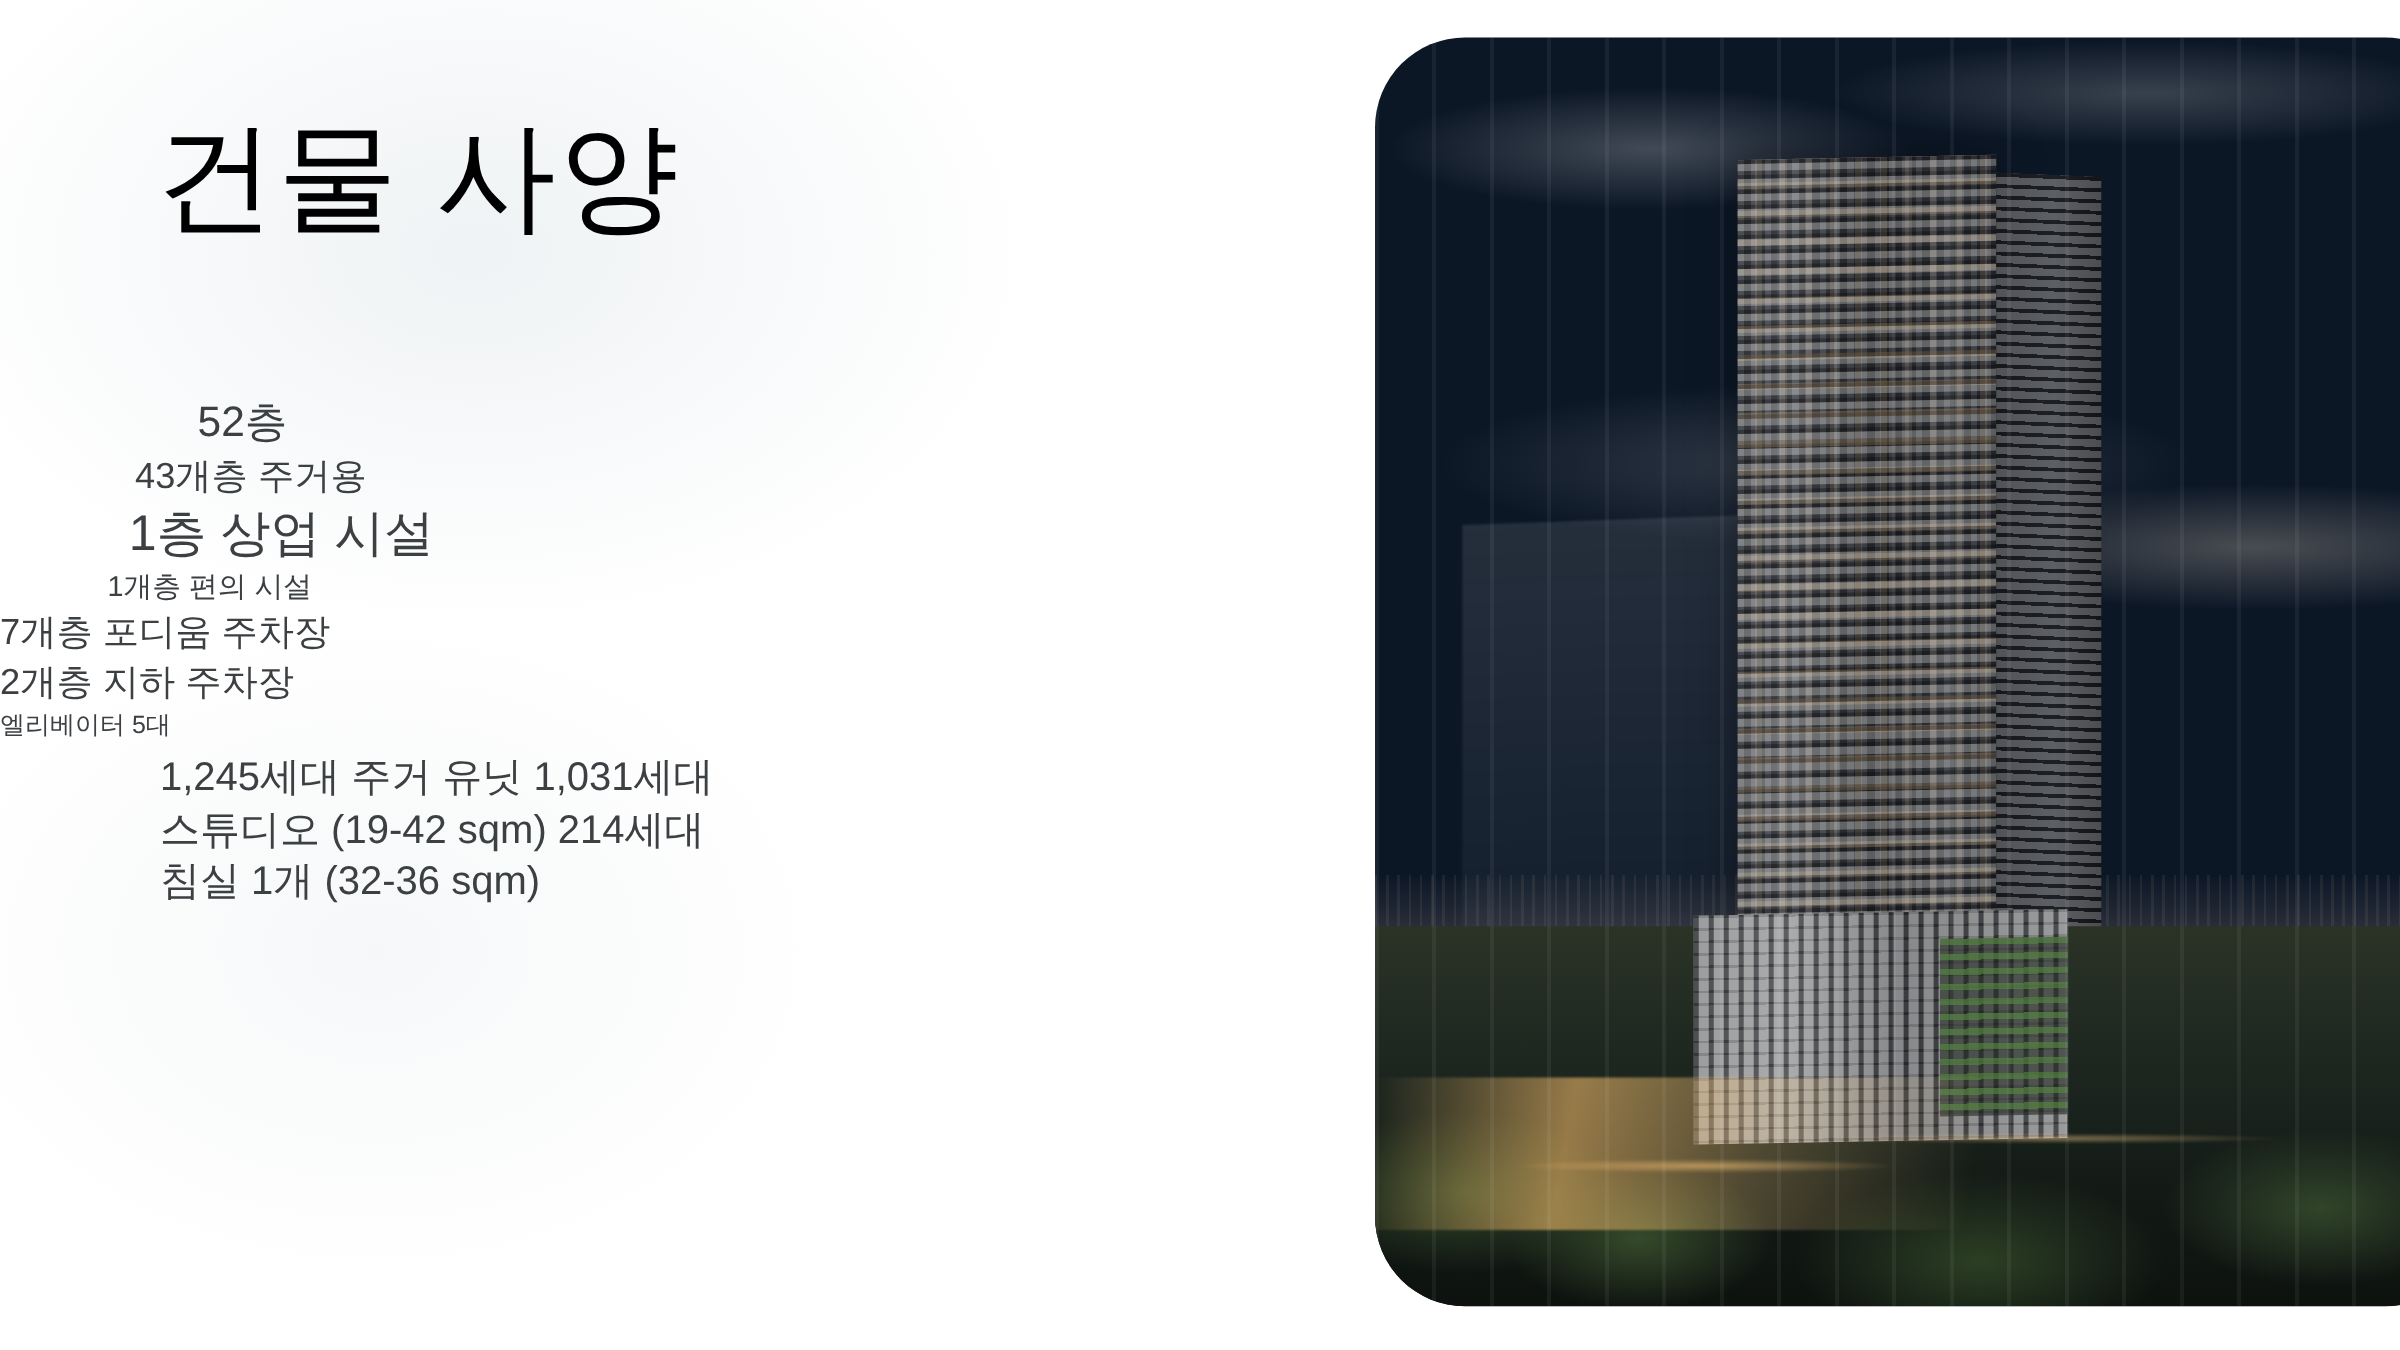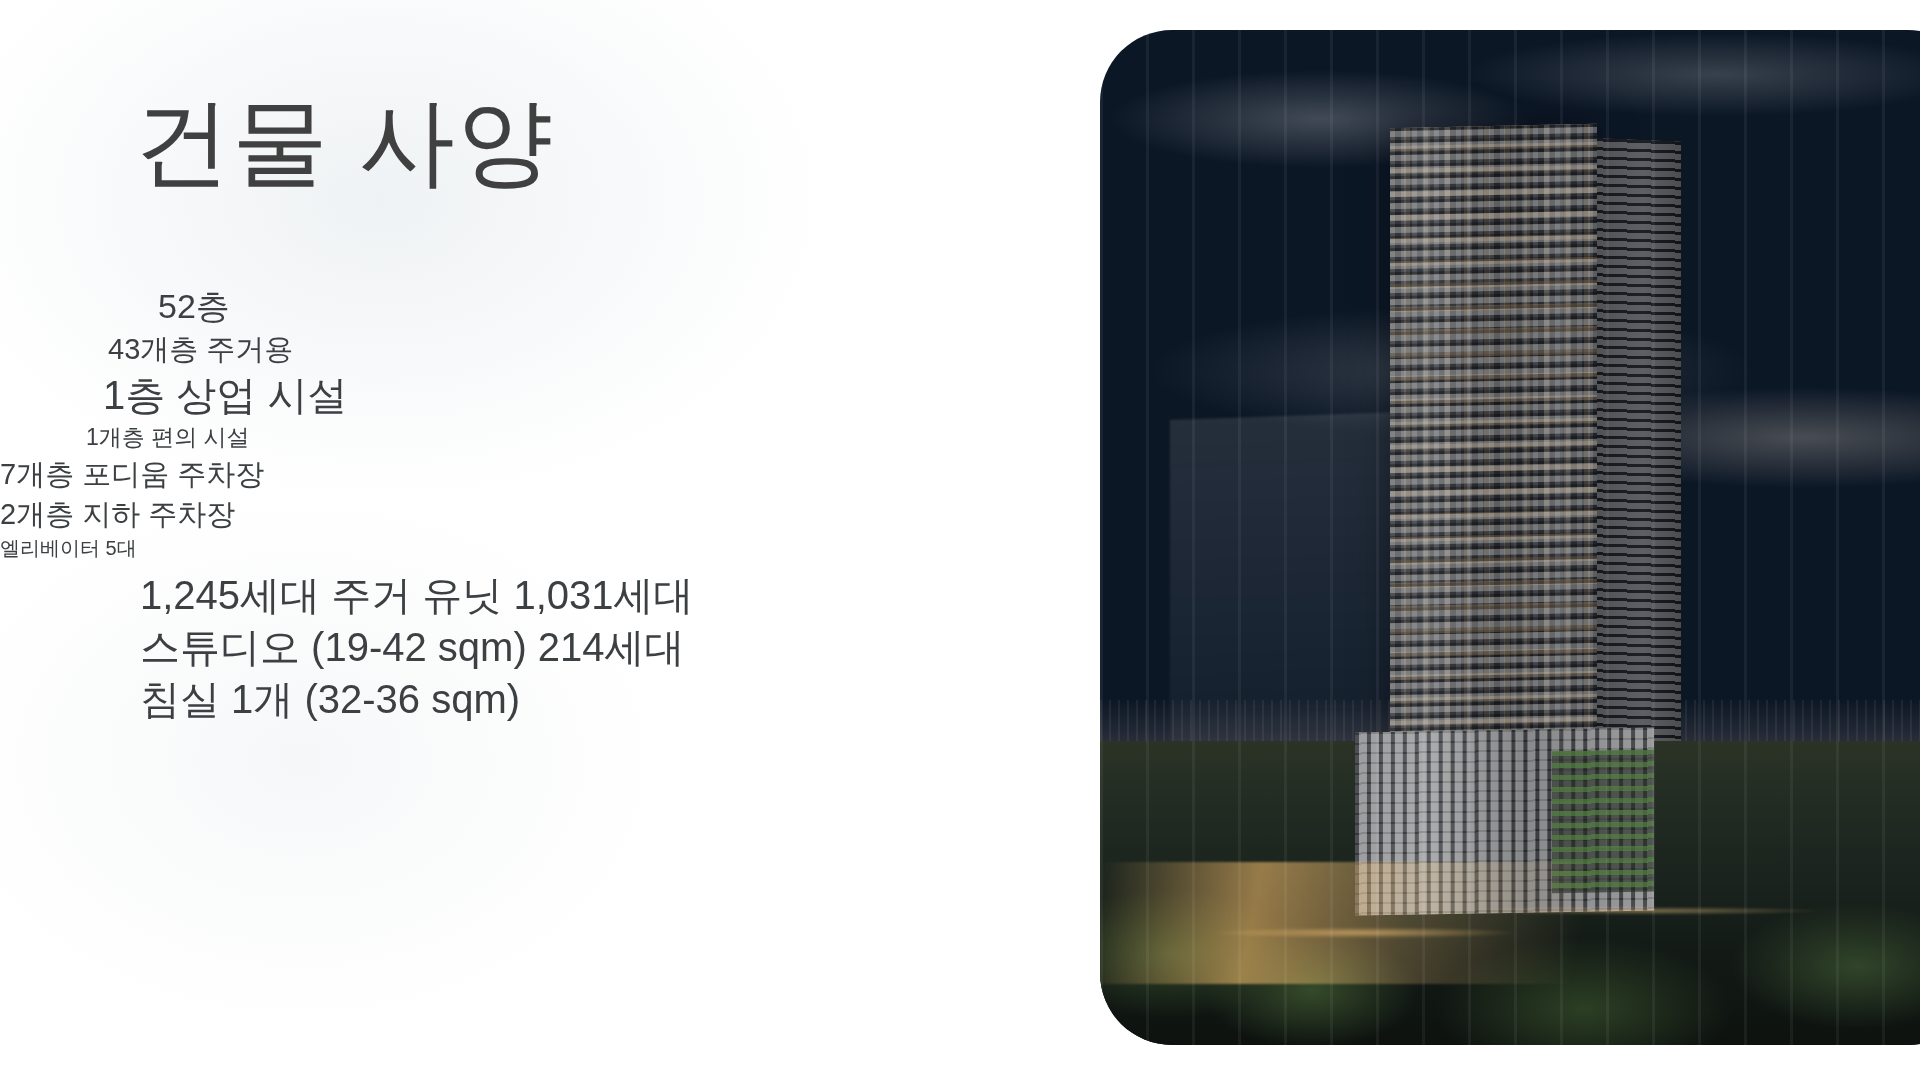--- a/index.html
+++ b/index.html
@@ -36,34 +36,34 @@
   .text-col {
     position: absolute;
     left: 0;
     top: 0;
     width: 1060px;
     height: 1080px;
   }
 
   .slide-title {
     position: absolute;
-    left: 134px;
+    left: 124px;
     top: 92px;
     font-size: 96px;
     line-height: 1.05;
     font-weight: 400;
-    color: #404040;
+    color: #000000;
     letter-spacing: 2px;
     white-space: nowrap;
   }
 
   .spec-list {
     position: absolute;
     left: 0;
-    top: 284px;
+    top: 316px;
     width: 1060px;
     margin: 0;
     padding: 0;
     list-style: none;
   }
 
   .spec-item {
     display: block;
     color: #3c4043;
     white-space: nowrap;
@@ -78,26 +78,25 @@
 
   .ind-0 { padding-left: 108px; }
   .ind-1 { padding-left: 158px; }
   .ind-2 { padding-left: 103px; }
   .ind-3 { }
   .ind-4 { padding-left: 86px; }
   .ind-5 { }
 
   .units-block {
     color: #3c4043;
-    font-size: 40px;
+    font-size: 32px;
     line-height: 1.30;
     padding-left: 128px;
     padding-top: 6px;
     white-space: nowrap;
-    margin-left: 12px;
   }
   .units-block div { white-space: nowrap; }
 
   
   .hero {
     position: absolute;
     left: 1100px;
     top: 30px;
     width: 880px;
     height: 1015px;

